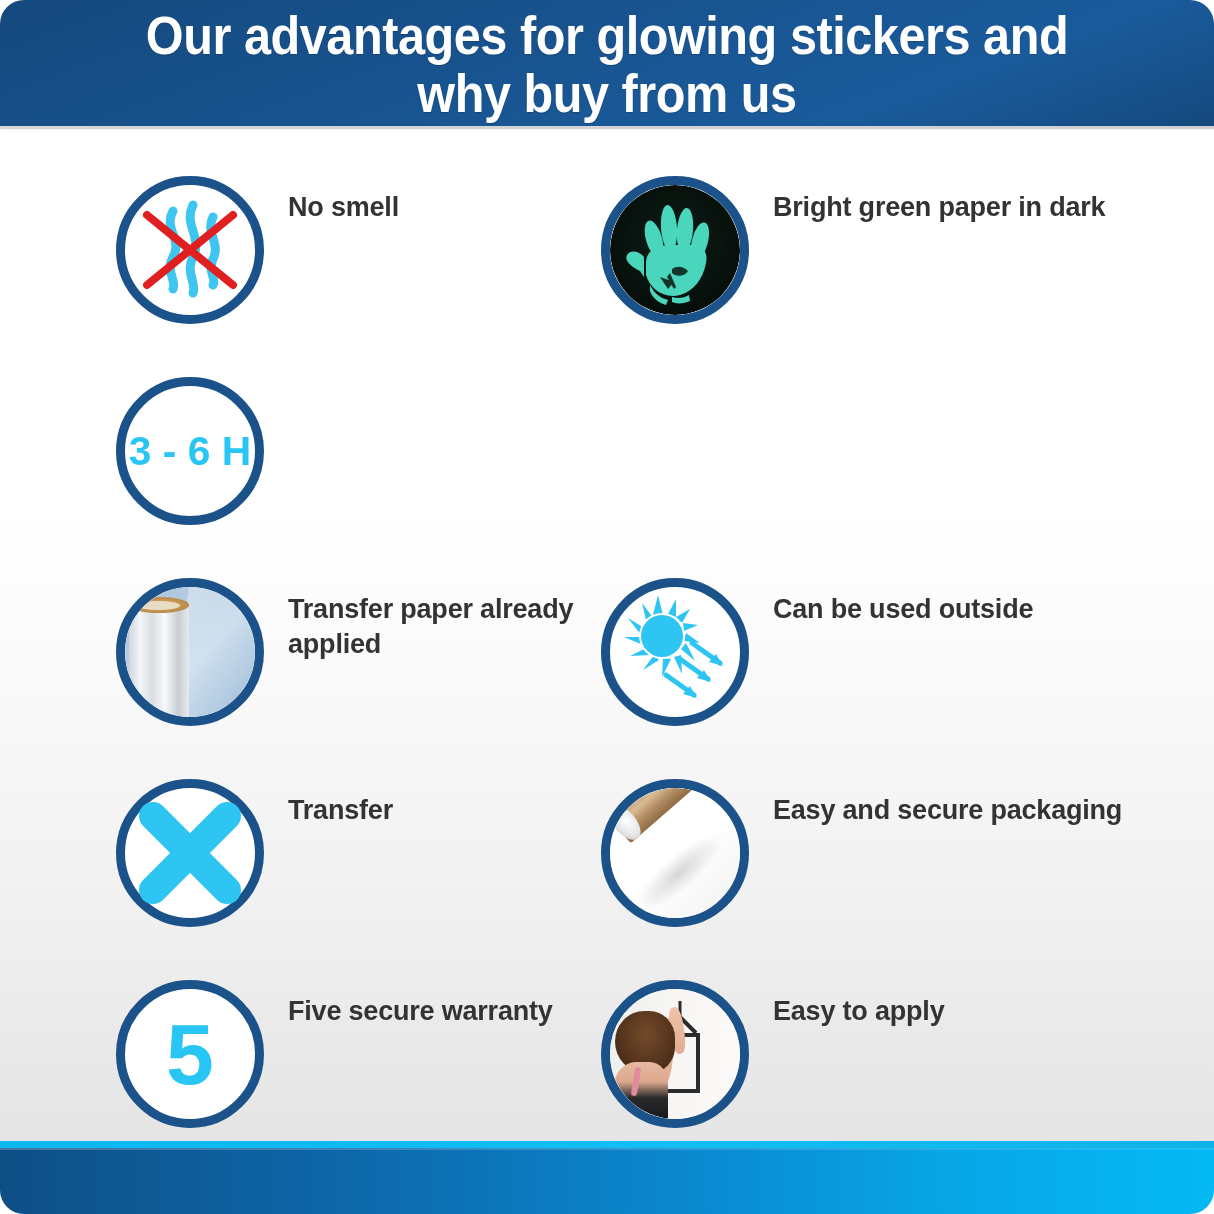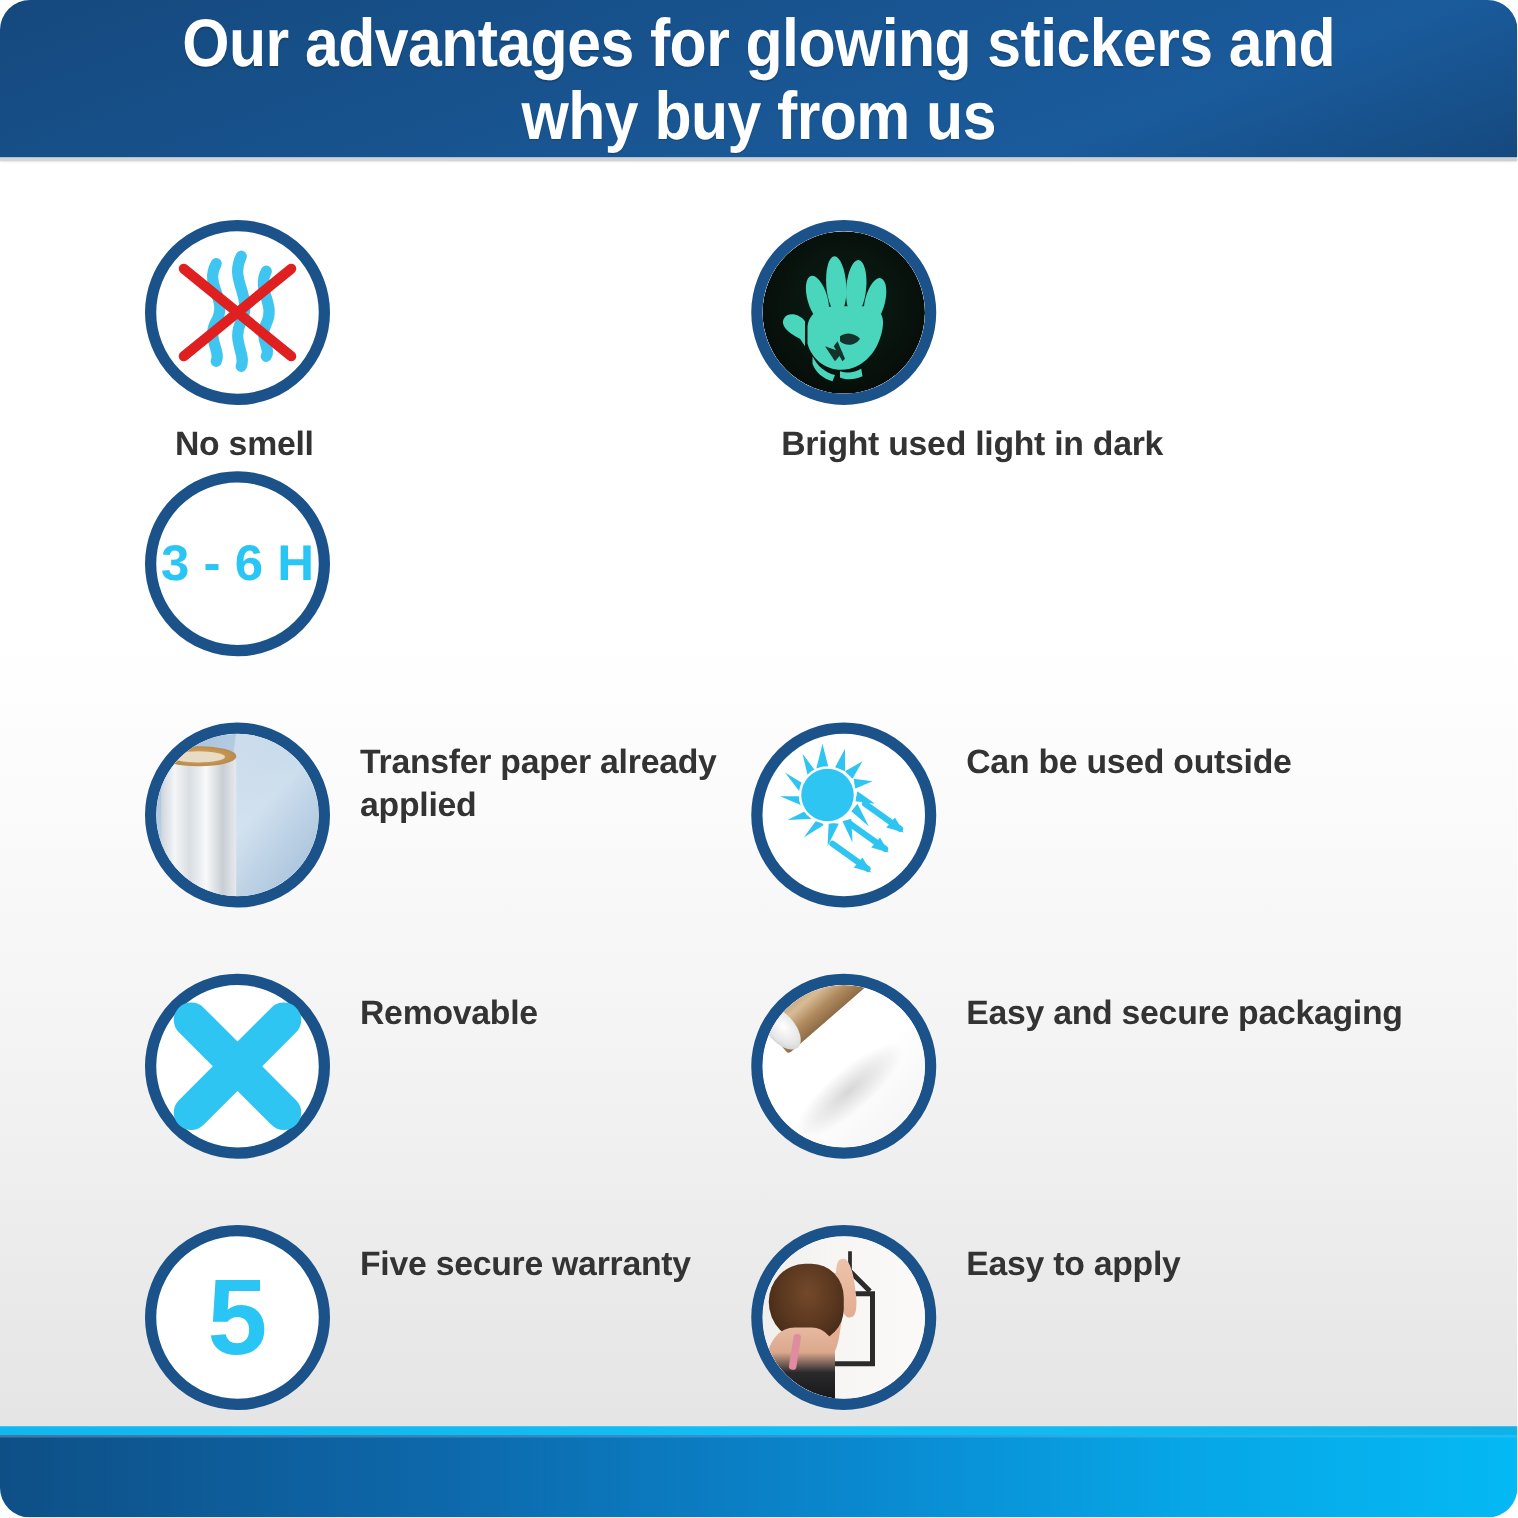--- a/index.html
+++ b/index.html
@@ -48,21 +48,21 @@
   .grid{
     position:absolute;left:0;top:129px;width:1214px;height:1010px;
   }
   .feature{
     position:absolute;
     display:flex;
     align-items:flex-start;
   }
   .col-left{left:116px;}
   .col-right{left:601px;}
-  .row-1{top:47px;flex-direction:column;}
+  .row-1{top:47px;}
   .row-2{top:248px;}
   .row-3{top:449px;}
   .row-4{top:650px;}
   .row-5{top:851px;}
 
   .badge{
     position:relative;
     width:148px;height:148px;
     border-radius:50%;
     flex:0 0 148px;
@@ -257,21 +257,21 @@
               <path d="M62 112 C68 114 74 113 79 110 L80 116 C74 119 66 119 62 117 Z"></path>
             </g>
             <g fill="#0a1712" opacity="0.85">
               <path d="M62 84 C68 80 74 82 78 86 C74 92 66 92 62 88 Z"></path>
               <path d="M50 92 L64 97 L58 104 Z"></path>
               <path d="M60 88 L66 102 L64 104 L57 92 Z"></path>
             </g>
           </svg>
         </div>
       </div>
-      <div class="label">Bright used light in dark</div>
+      <div class="label">Bright green paper in dark</div>
     </div>
 
     <div class="feature col-left row-2">
       <div class="badge ring">
         <div class="txt-icon txt-36h">3 - 6 H</div>
       </div>
     </div>
 
 
     <div class="feature col-left row-3">
@@ -326,21 +326,21 @@
 
     <div class="feature col-left row-4">
       <div class="badge ring">
         <svg class="ico" viewBox="0 0 130 130">
           <g stroke="#2ec5f2" stroke-width="28" stroke-linecap="round" stroke-linejoin="round">
             <line x1="28" y1="28" x2="102" y2="102"></line>
             <line x1="102" y1="28" x2="28" y2="102"></line>
           </g>
         </svg>
       </div>
-      <div class="label">Removable</div>
+      <div class="label">Transfer</div>
     </div>
 
     <div class="feature col-right row-4">
       <div class="badge photo">
         <div class="inner">
           <div class="tube-bg"></div>
           <div class="tube-shadow"></div>
           <div class="tube">
             <div class="tube-cap"></div>
           </div>

